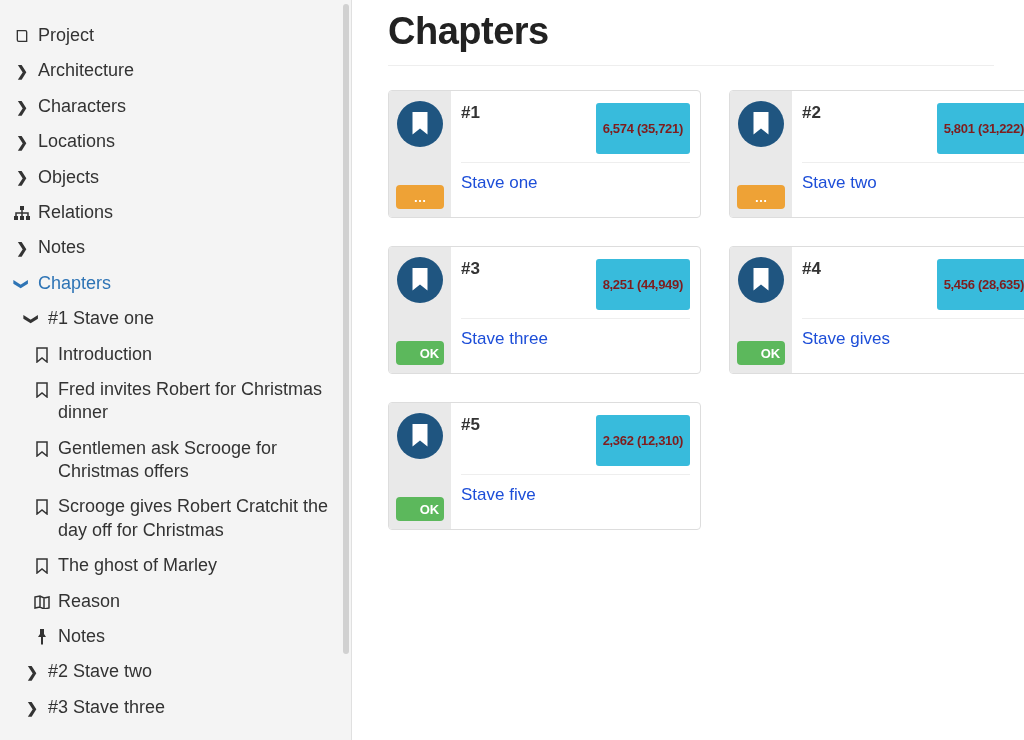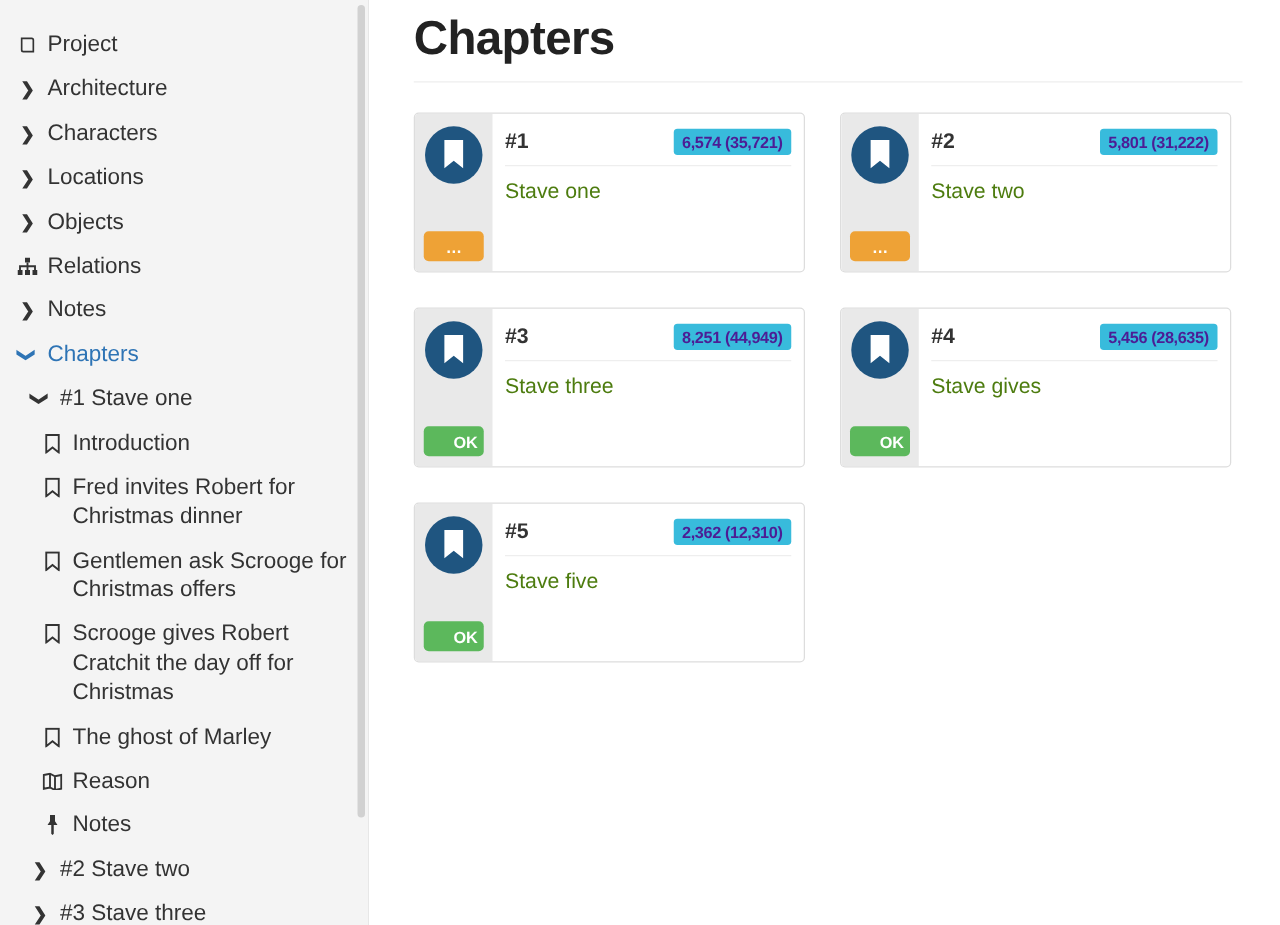--- a/index.html
+++ b/index.html
@@ -6,21 +6,21 @@
     body {
       font-family: -apple-system, BlinkMacSystemFont, "Helvetica Neue", "Segoe UI", Arial, sans-serif;
       display: flex;
       width: 1024px;
       height: 740px;
       overflow: hidden;
       background: #fff;
     }
     
     .sidebar {
-      width: 295px;
+      width: 352px;
       background: #f4f4f4;
       border-right: 1px solid #e0e0e0;
       position: relative;
       overflow-y: auto;
       padding: 18px 4px 18px 14px;
     }
     .sidebar::-webkit-scrollbar { width: 8px; }
     .sidebar-scroll-track {
       position: absolute;
       right: 2px;
@@ -126,30 +126,30 @@
       border-bottom: 1px solid #eee;
       margin-bottom: 10px;
     }
     .card-num {
       font-weight: 700;
       font-size: 17px;
       color: #333;
     }
     .word-badge {
       background: #38bbdc;
-      color: #4c1d95;
+      color: #7f1d1d;
       font-size: 13px;
       font-weight: 600;
-      padding: 3px 7px;
+      padding: 18px 7px;
       border-radius: 3px;
       letter-spacing: -0.3px;
     }
     .card-title {
       font-size: 17px;
-      color: #4d7c0f;
+      color: #1d4ed8;
     }
   </style>
 </head>
 <body>
 
 <div class="sidebar">
   <div class="sidebar-scroll-track"></div>
 
   <div class="nav-item">
     <span class="nav-icon">

